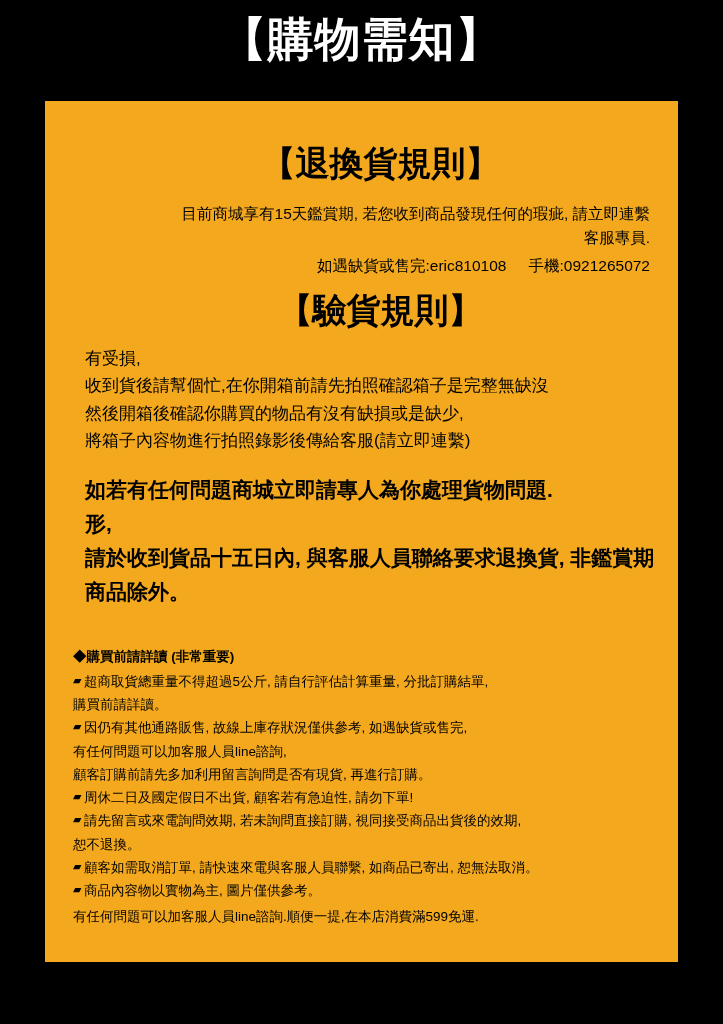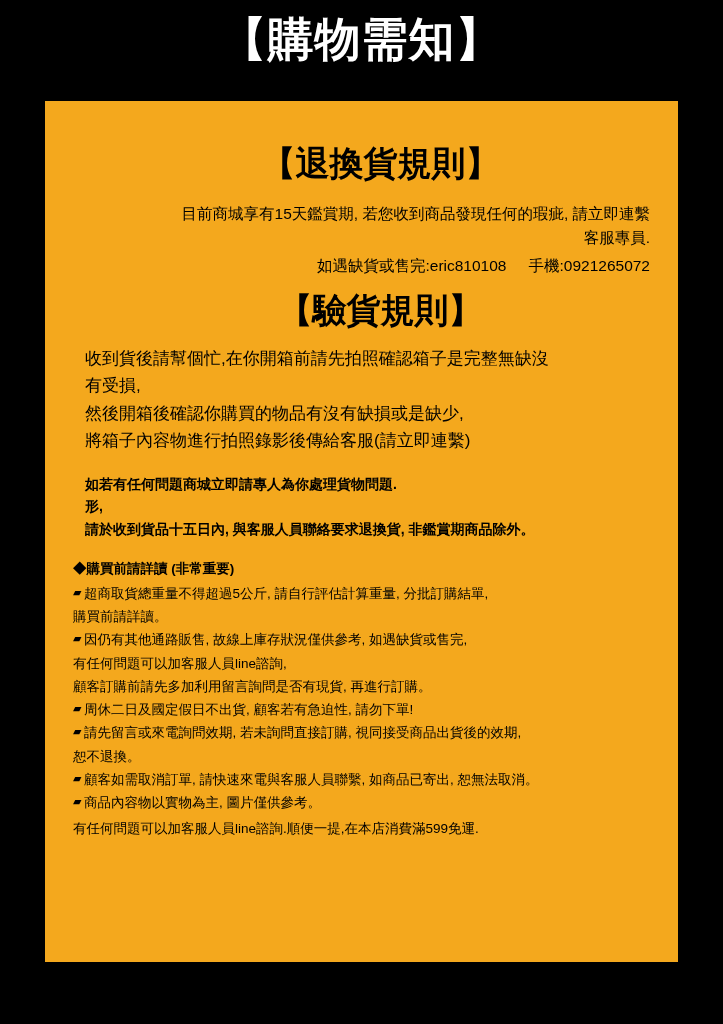--- a/index.html
+++ b/index.html
@@ -76,29 +76,29 @@
 
   .p-inspect {
     margin-top: 14px;
     font-size: 17px;
     line-height: 1.62;
     padding-left: 40px;
     padding-right: 28px;
   }
   .p-bold {
     margin-top: 18px;
-    font-size: 14px;
+    font-size: 21px;
     font-weight: bold;
     line-height: 1.62;
     padding-left: 40px;
     padding-right: 18px;
   }
 
   .notice {
-    margin-top: 16px;
+    margin-top: 36px;
     padding-left: 28px;
     padding-right: 6px;
     font-size: 13.5px;
     line-height: 1.72;
   }
   .notice .head {
     font-weight: bold;
     margin-bottom: 2px;
   }
   .notice .item {
@@ -133,22 +133,22 @@
       <div class="line">目前商城享有15天鑑賞期, 若您收到商品發現任何的瑕疵, 請立即連繫</div>
       <div class="line">客服專員.</div>
       <div class="contact">
         <span>如遇缺貨或售完:eric810108</span><span class="phone">手機:0921265072</span>
       </div>
     </div>
 
     <div class="sec-title t2">【驗貨規則】</div>
 
     <div class="block p-inspect">
+      <div class="line">有受損,</div>
       <div class="line">收到貨後請幫個忙,在你開箱前請先拍照確認箱子是完整無缺沒</div>
-      <div class="line">有受損,</div>
       <div class="line">然後開箱後確認你購買的物品有沒有缺損或是缺少,</div>
       <div class="line">將箱子內容物進行拍照錄影後傳給客服(請立即連繫)</div>
     </div>
 
     <div class="block p-bold">
       <div class="line">如若有任何問題商城立即請專人為你處理貨物問題.</div>
       <div class="line">形,</div>
       <div class="line">請於收到貨品十五日內, 與客服人員聯絡要求退換貨, 非鑑賞期商品除外。</div>
     </div>
 

